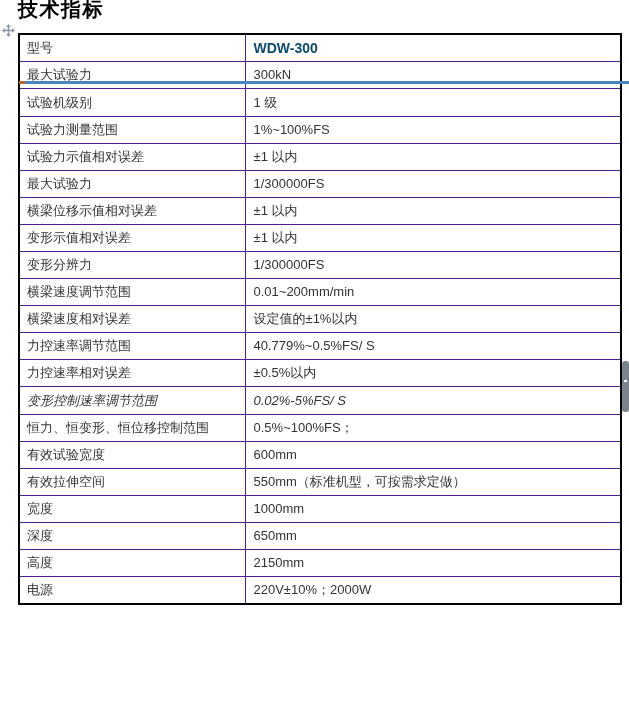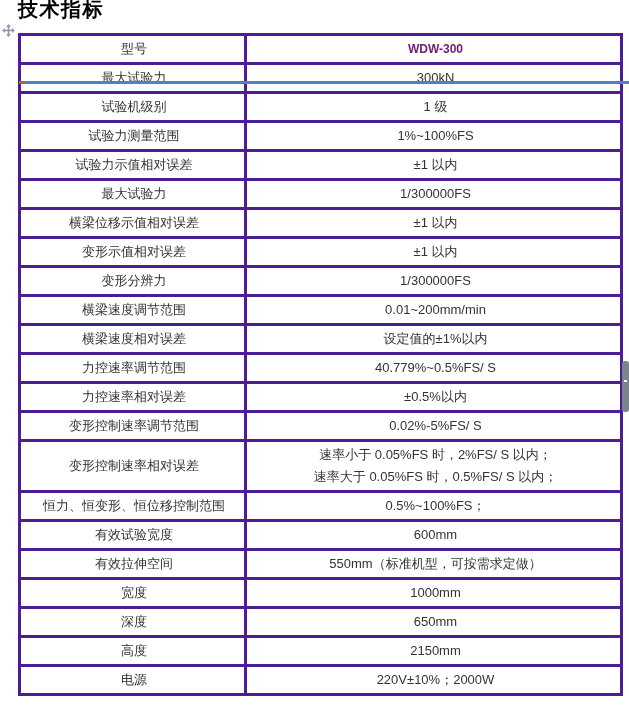--- a/index.html
+++ b/index.html
@@ -4,21 +4,20 @@
 <style>
   * { margin: 0; padding: 0; box-sizing: border-box; }
   html, body { background: #ffffff; }
   body { font-family: "Liberation Sans", sans-serif; }
   #screen {
     position: relative;
     width: 629px;
     height: 719px;
     background: #ffffff;
     overflow: hidden;
-    text-align: center;
   }
   .page-title {
     position: absolute;
     left: 18px;
     top: -4px;
     font-size: 20px;
     font-weight: bold;
     color: #000000;
     letter-spacing: 1.5px;
     white-space: nowrap;
@@ -37,32 +36,32 @@
     left: 18px;
     top: 33px;
     width: 602px;
     border-collapse: collapse;
     table-layout: fixed;
     border: 2px solid #000000;
   }
   table.spec col.c-label { width: 226px; }
   table.spec col.c-value { width: 376px; }
   table.spec td {
-    border: 3px solid #4c1d95;
+    border: 1px solid #4c1d95;
     vertical-align: middle;
     font-size: 13px;
     color: #333333;
     overflow: hidden;
     white-space: nowrap;
   }
   table.spec td.label { padding: 2px 4px 2px 7px; }
   table.spec td.value { padding: 2px 4px 2px 8px; }
   table.spec tr { height: 21px; }
   .vline { line-height: 22px; }
-  td.value.bold .vline { font-weight: bold; font-size: 12px; color: #701a75; }
+  td.value.bold .vline { font-weight: bold; font-size: 14px; color: #0c4a6e; }
   .insert-line {
     position: absolute;
     left: 19px;
     top: 81px;
     width: 610px;
     height: 3px;
     display: flex;
   }
   .insert-line .tip { width: 6px; height: 3px; }
   .insert-line .bar { flex: 1; height: 3px; }
@@ -174,31 +173,24 @@
       <td class="value">
             <div class="vline">40.779%~0.5%FS/ S</div>
           </td>
     </tr>
         <tr>
       <td class="label">力控速率相对误差</td>
       <td class="value">
             <div class="vline">±0.5%以内</div>
           </td>
     </tr>
-        <tr style="height: 28px;">
+        <tr style="height: 28px; font-style: italic;">
       <td class="label">变形控制速率调节范围</td>
       <td class="value">
             <div class="vline">0.02%-5%FS/ S</div>
-          </td>
-    </tr>
-        <tr>
-      <td class="label">变形控制速率相对误差</td>
-      <td class="value">
-            <div class="vline">速率小于 0.05%FS 时，2%FS/ S 以内；</div>
-            <div class="vline">速率大于 0.05%FS 时，0.5%FS/ S 以内；</div>
           </td>
     </tr>
         <tr>
       <td class="label">恒力、恒变形、恒位移控制范围</td>
       <td class="value">
             <div class="vline">0.5%~100%FS；</div>
           </td>
     </tr>
         <tr>
       <td class="label">有效试验宽度</td>

